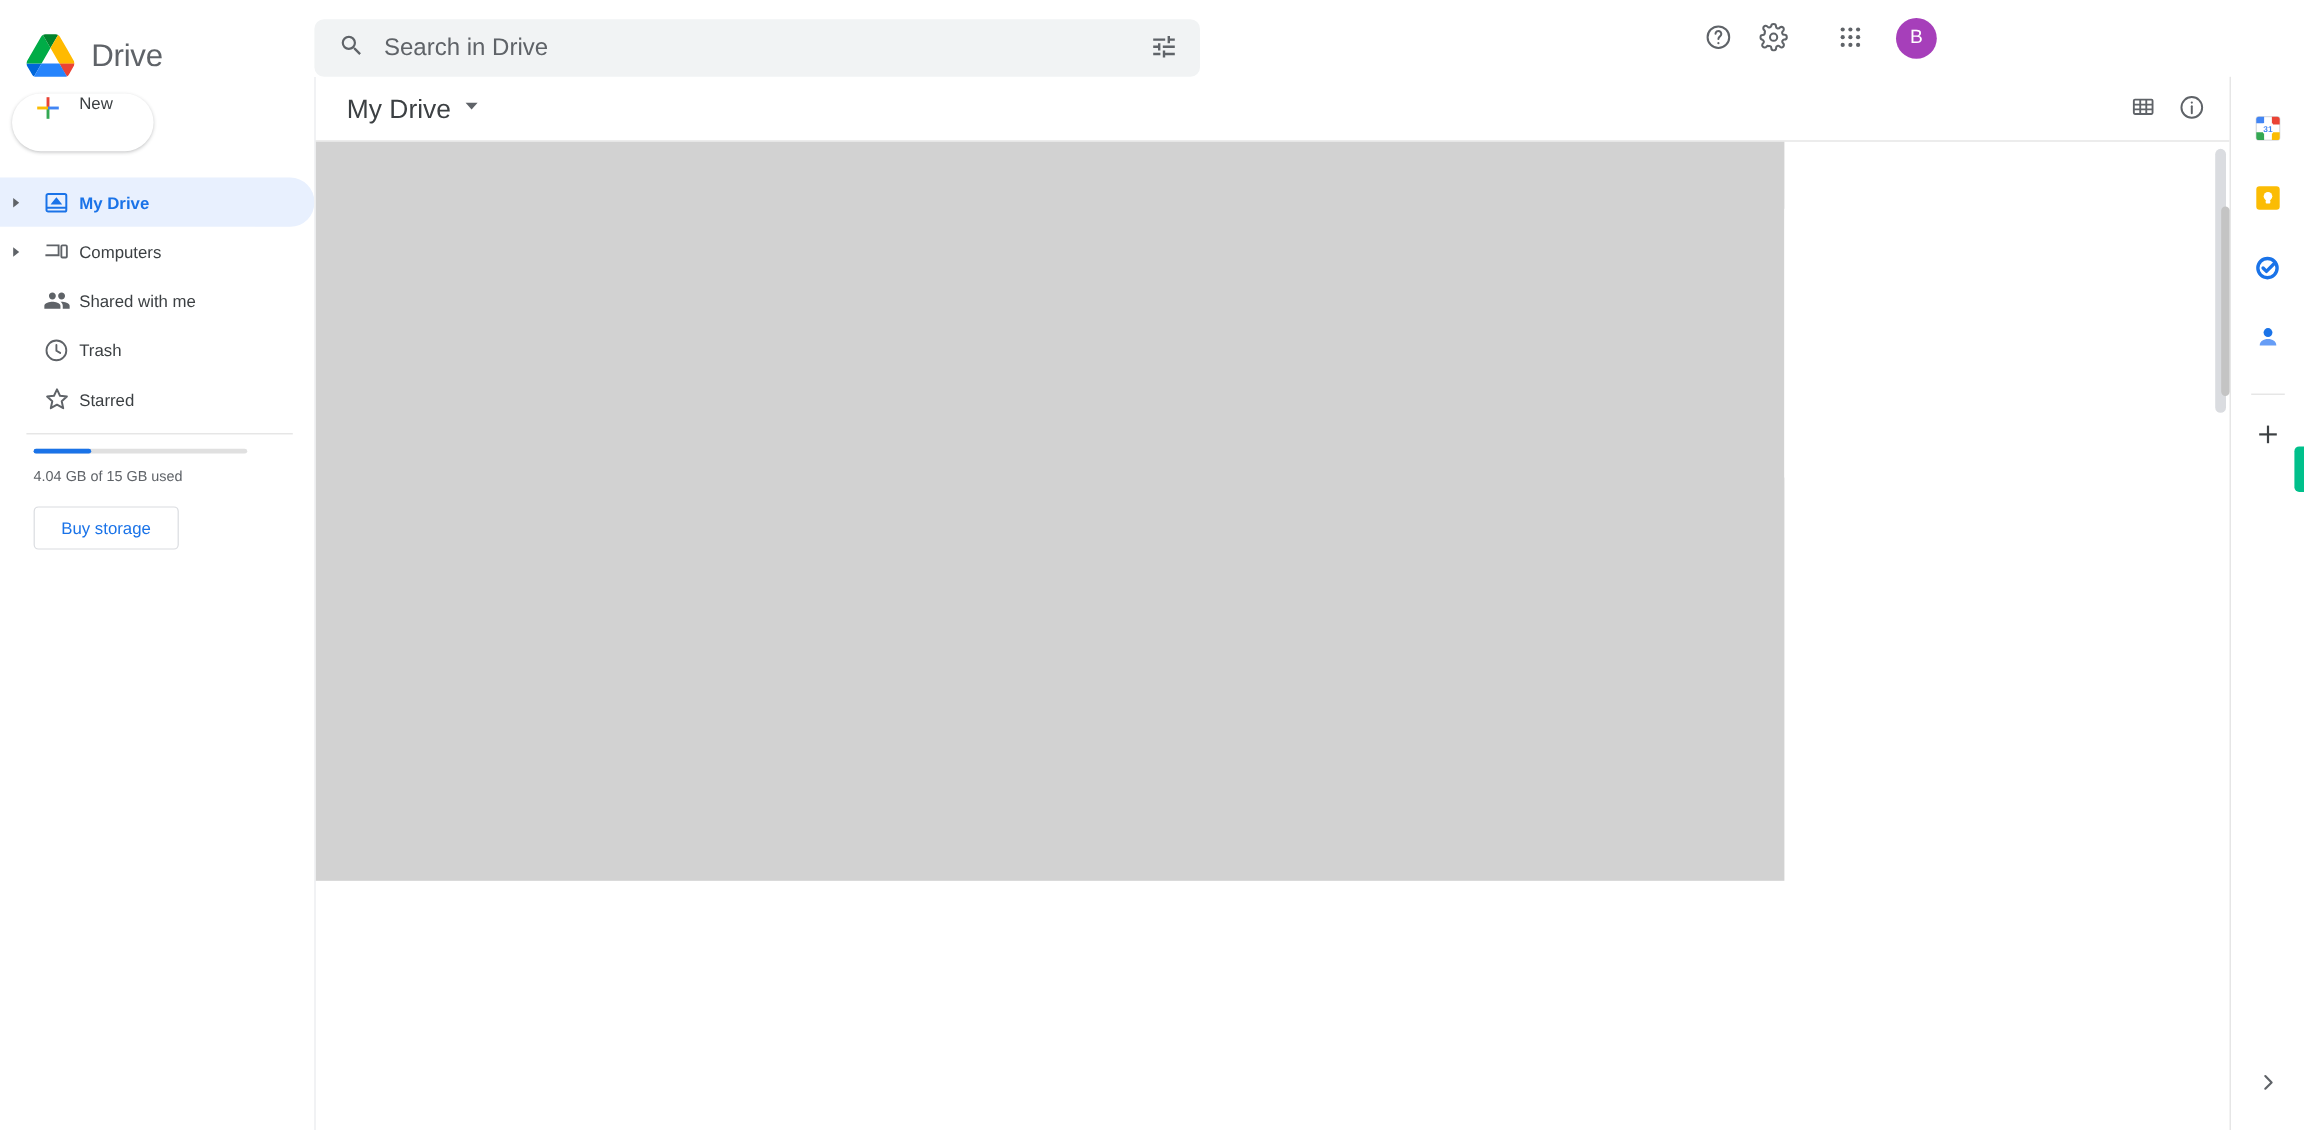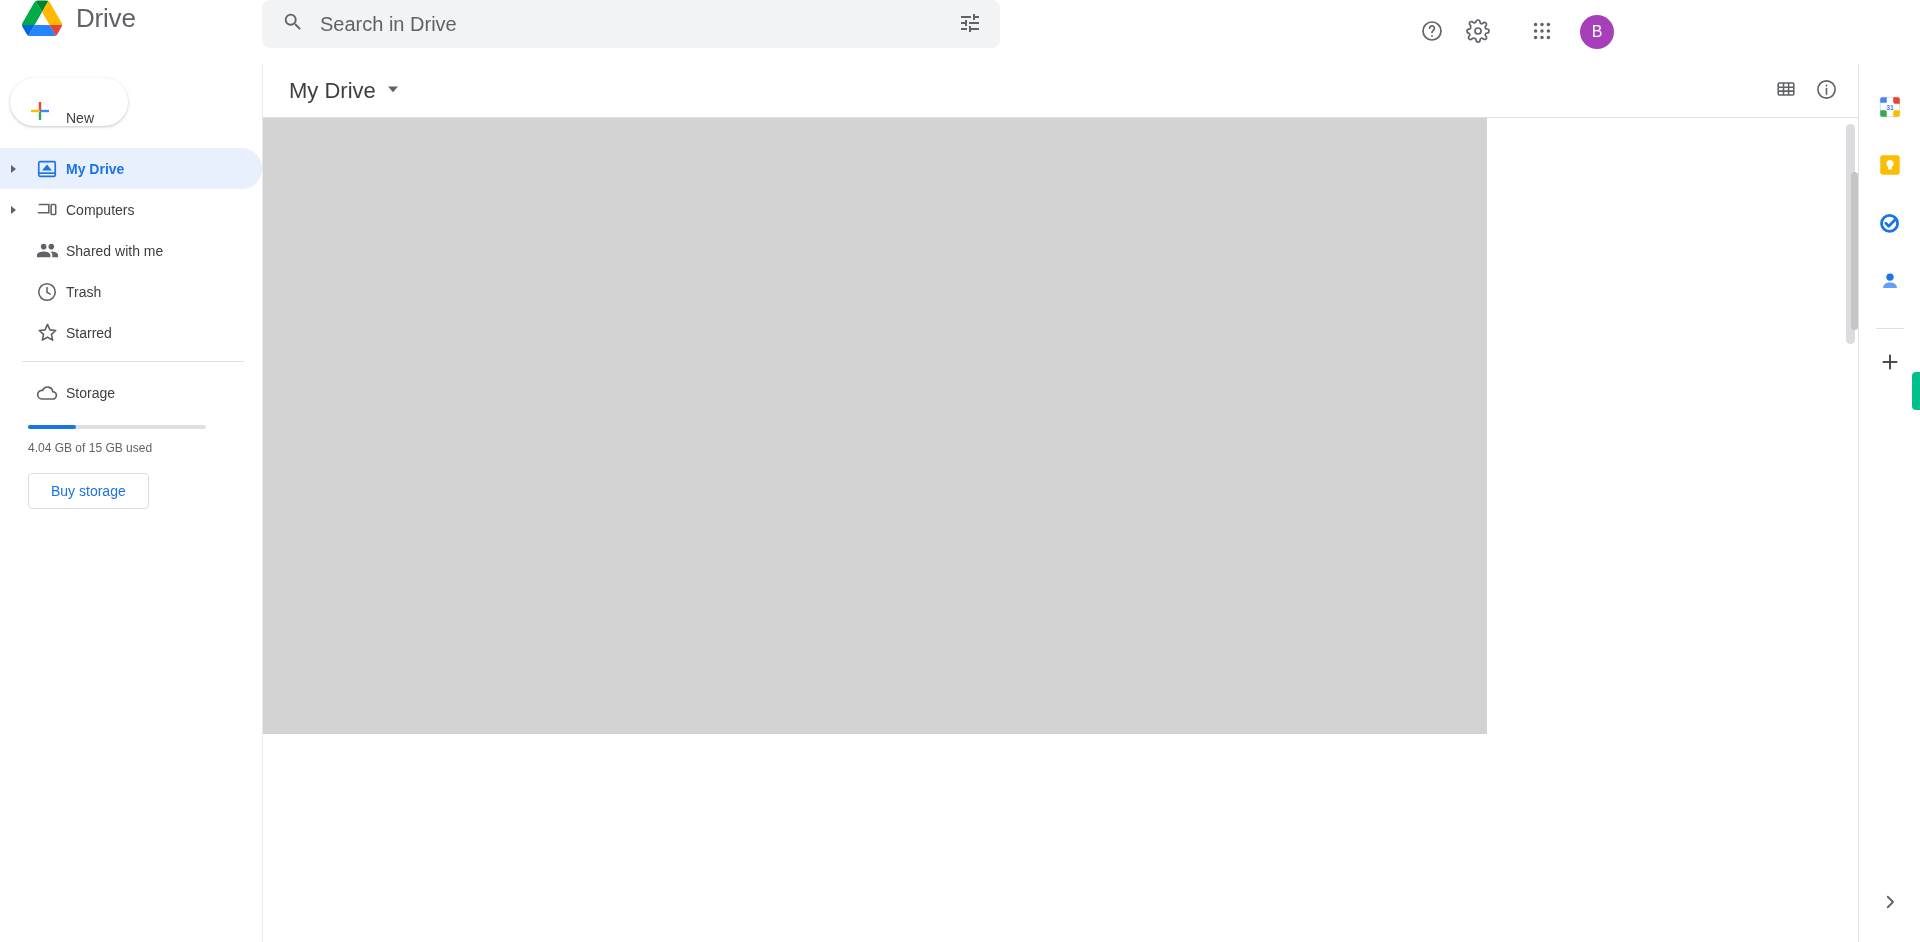--- a/index.html
+++ b/index.html
@@ -7,21 +7,21 @@
     width:1920px; height:942px;
     font-family:"Liberation Sans", sans-serif;
     background:#ffffff; overflow:hidden;
     -webkit-font-smoothing:antialiased;
   }
   .app { position:relative; width:1920px; height:942px; }
 
   
   .topbar {
     position:absolute; left:0; top:0; width:1628px; height:64px;
-    display:flex; align-items:flex-start; background:#fff; z-index:20;
+    display:flex; align-items:flex-end; background:#fff; z-index:20;
   }
   .brand { display:flex; align-items:center; width:262px; padding-left:22px; gap:14px; }
   .brand-logo { width:40px; height:36px; position:relative; }
   .brand-name { font-size:26px; color:#5f6368; letter-spacing:-0.2px; }
 
   .searchwrap {
     width:738px; height:48px; background:#f1f3f4; border-radius:8px;
     display:flex; align-items:center; padding:0 10px 0 20px; gap:16px;
   }
   .search-input {
@@ -46,21 +46,21 @@
   }
 
   
   .sidebar {
     position:absolute; left:0; top:64px; width:262px; height:878px;
     background:#fff; padding-top:14px;
   }
   .new-btn {
     margin-left:10px; width:118px; height:48px; border-radius:24px;
     background:#fff; border:none; box-shadow:0 1px 3px rgba(60,64,67,.3);
-    display:flex; align-items:flex-end; gap:14px; padding-left:18px; cursor:pointer;
+    display:flex; align-items:flex-start; gap:14px; padding-left:18px; cursor:pointer;
   }
   .new-label { font-size:14px; color:#3c4043; }
   .nav { margin-top:22px; }
   .nav-item {
     position:relative; height:41px; display:flex; align-items:center;
     border-radius:0 20px 20px 0; cursor:pointer; padding-right:14px; color:#3c4043;
   }
   .nav-item.active { background:#e8f0fe; color:#1967d2; }
   .nav-item.active .nav-label { font-weight:bold; color:#1a73e8; }
   .nav-arrow { width:28px; display:flex; align-items:center; justify-content:center; flex:none; }
@@ -287,29 +287,20 @@
             <path d="M12 3.6l2.6 5.6 6 .7-4.5 4.1 1.3 6-5.4-3.1-5.4 3.1 1.3-6L3.4 9.9l6-.7z"></path>
           </svg>
         </span>
         <span class="nav-label">Starred</span>
       </div>
 
 
       <div class="divider"></div>
 
       <div class="storage-sec">
-        <div class="nav-item">
-          <span class="nav-arrow empty"></span>
-          <span class="nav-ico">
-            <svg width="24" height="24" viewBox="0 0 24 24" fill="none" stroke="#5f6368" stroke-width="1.7">
-              <path d="M6.5 18h11a3.7 3.7 0 00.3-7.4 5.3 5.3 0 00-10.2-1.2A3.6 3.6 0 006.5 18z"></path>
-            </svg>
-          </span>
-          <span class="nav-label">Storage</span>
-        </div>
 
         <div class="bar-track">
           <div class="bar-fill" id="storage-fill" style="width: 27%; background: rgb(26, 115, 232);"></div>
         </div>
         <div class="storage-text">4.04 GB of 15 GB used</div>
         <button class="buy-btn">Buy storage</button>
       </div>
     </div>
   </div>
 

